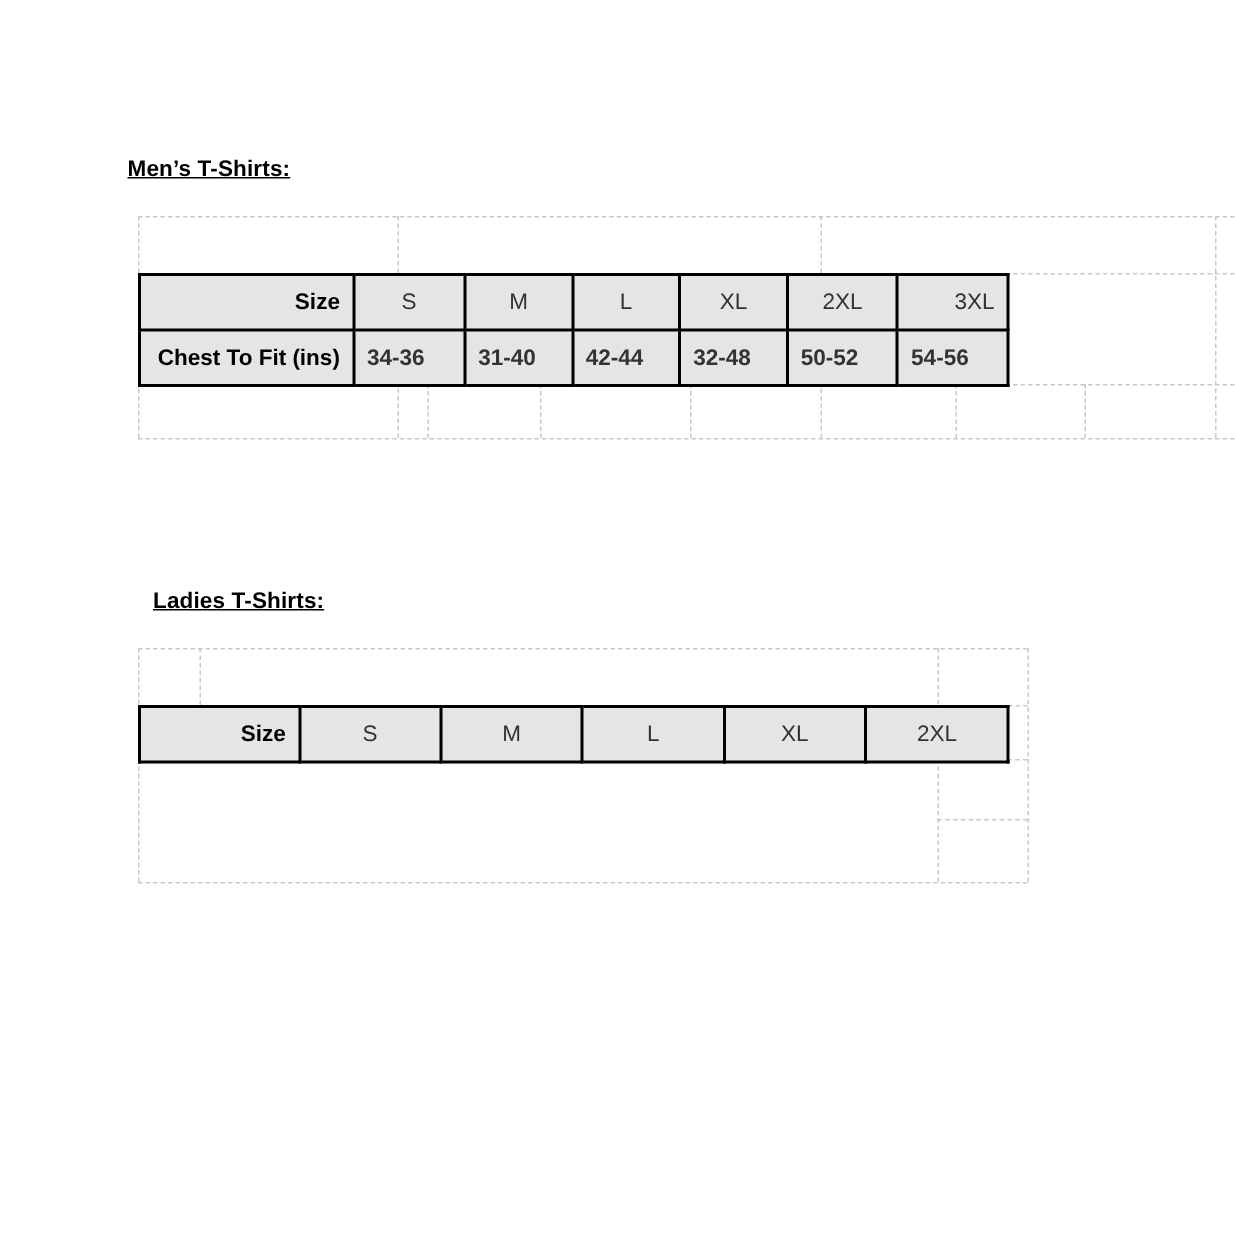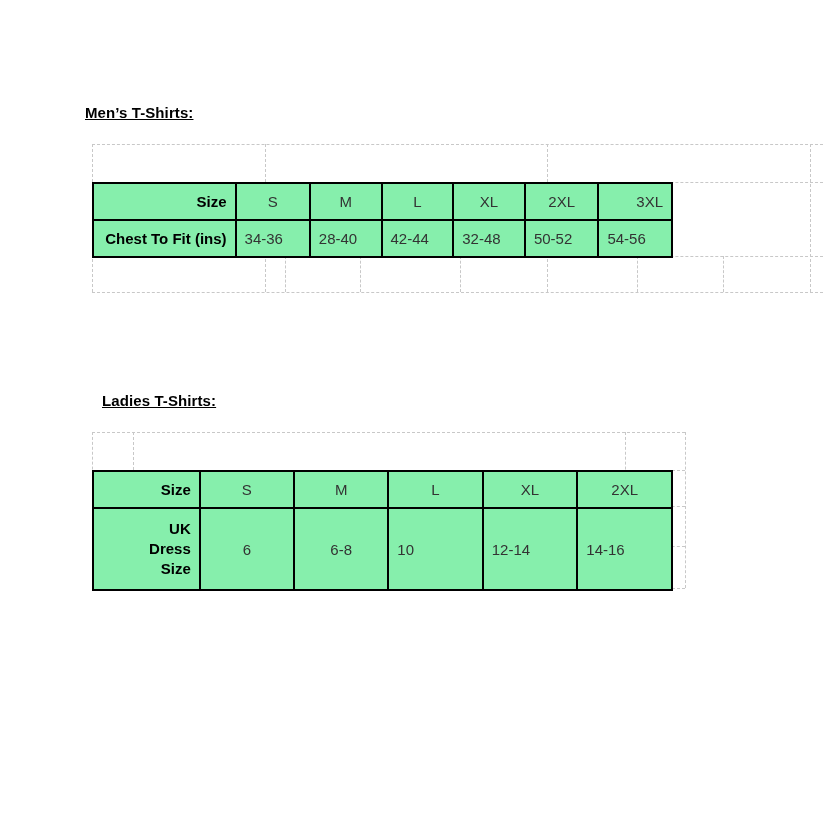--- a/index.html
+++ b/index.html
@@ -55,35 +55,36 @@
     position: absolute;
     border-collapse: collapse;
     background: #ffffff;
   }
   table.size-table td {
     border: 2px solid #000000;
     font-size: 15px;
     color: #333333;
     padding: 0 8px;
     vertical-align: middle;
-    background: #86efac;
+    background: #e5e5e5;
   }
   table.size-table td.rowhead {
     font-weight: bold;
     text-align: right;
     color: #000000;
     white-space: pre-line;
   }
   table.size-table td.colhead {
     text-align: center;
     color: #333333;
   }
   table.size-table td.datacell {
     text-align: left;
     color: #333333;
+    font-weight: bold;
   }
 
   
   #mens-table { left: 92px; top: 182px; }
   #mens-table td { height: 35px; }
   #mens-table td.rowhead { width: 172px; }
   #mens-table td.c-s  { width: 76px; }
   #mens-table td.c-m  { width: 72px; }
   #mens-table td.c-l  { width: 72px; }
   #mens-table td.c-xl { width: 72px; }
@@ -132,21 +133,21 @@
         <td class="colhead c-s">S</td>
         <td class="colhead c-m">M</td>
         <td class="colhead c-l">L</td>
         <td class="colhead c-xl">XL</td>
         <td class="colhead c-2xl">2XL</td>
         <td class="colhead c-3xl">3XL</td>
       </tr>
       <tr>
         <td class="rowhead">Chest To Fit (ins)</td>
         <td class="datacell">34-36</td>
-        <td class="datacell">28-40</td>
+        <td class="datacell">31-40</td>
         <td class="datacell">42-44</td>
         <td class="datacell">32-48</td>
         <td class="datacell">50-52</td>
         <td class="datacell">54-56</td>
       </tr>
     </tbody>
   </table>
 
   <div class="section-title" id="ladies-title">Ladies T-Shirts:</div>
 
@@ -165,26 +166,16 @@
   <table class="size-table" id="ladies-table">
     <tbody>
       <tr>
         <td class="rowhead rowhead-top">Size</td>
         <td class="colhead l-s">S</td>
         <td class="colhead l-m">M</td>
         <td class="colhead l-l">L</td>
         <td class="colhead l-xl">XL</td>
         <td class="colhead l-2xl">2XL</td>
       </tr>
-      <tr class="data-row">
-        <td class="rowhead uk-label">UK
-Dress
-Size</td>
-        <td class="colhead">6</td>
-        <td class="colhead">6-8</td>
-        <td class="datacell">10</td>
-        <td class="datacell">12-14</td>
-        <td class="datacell">14-16</td>
-      </tr>
     </tbody>
   </table>
 
 </div>
 
 </body></html>

